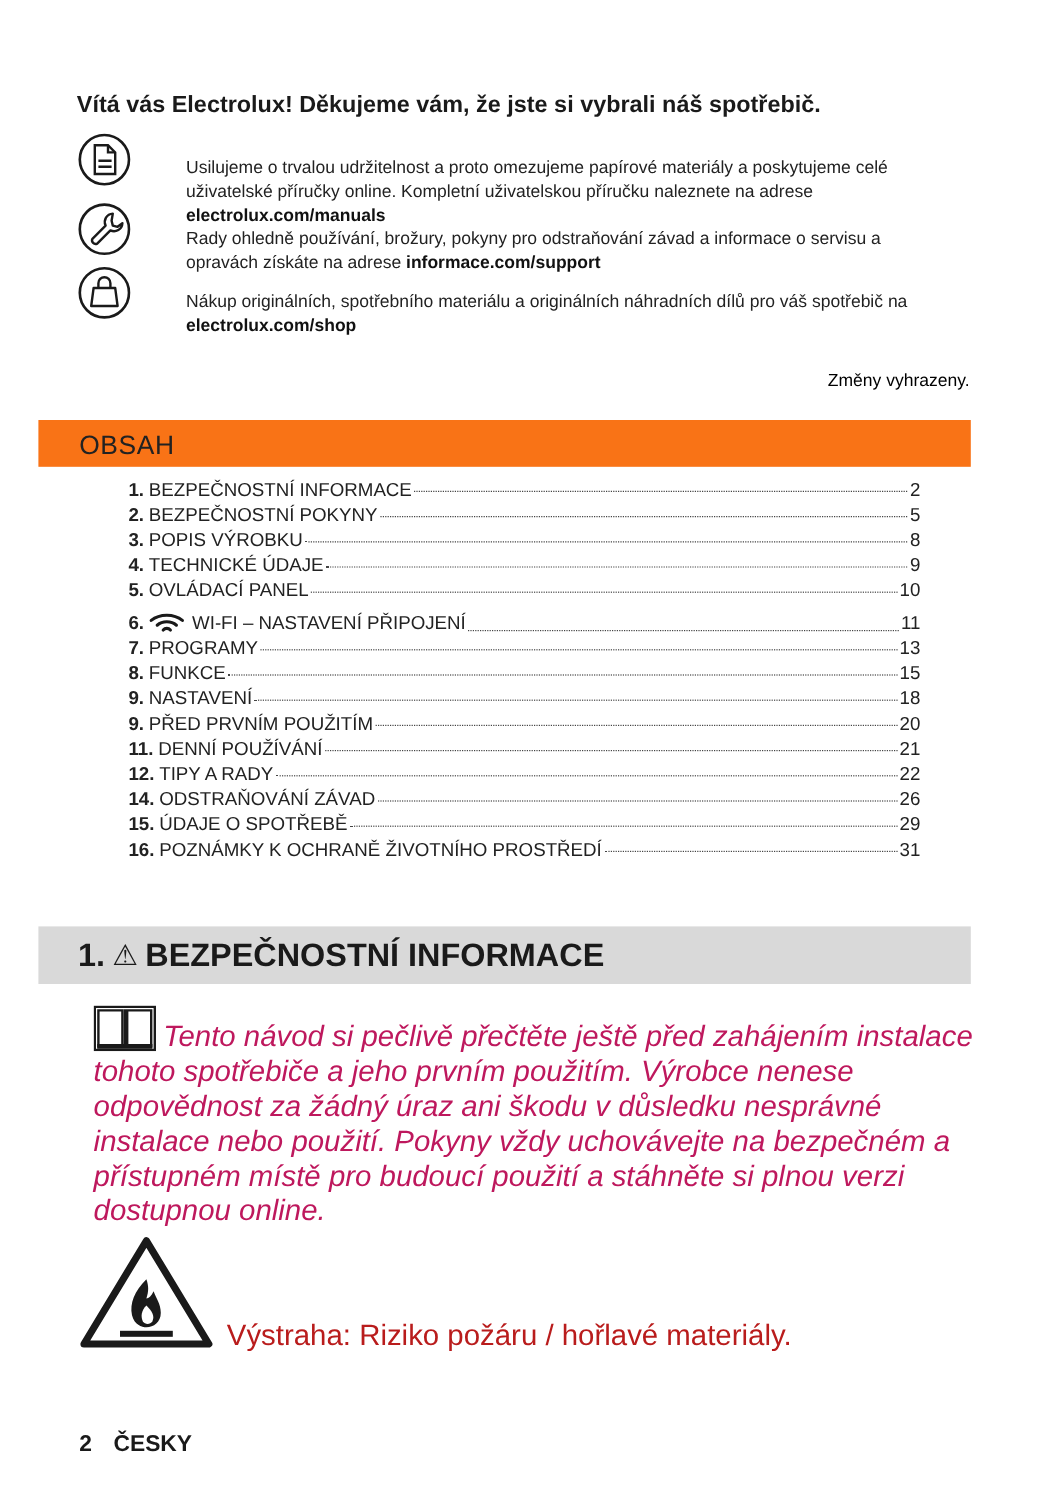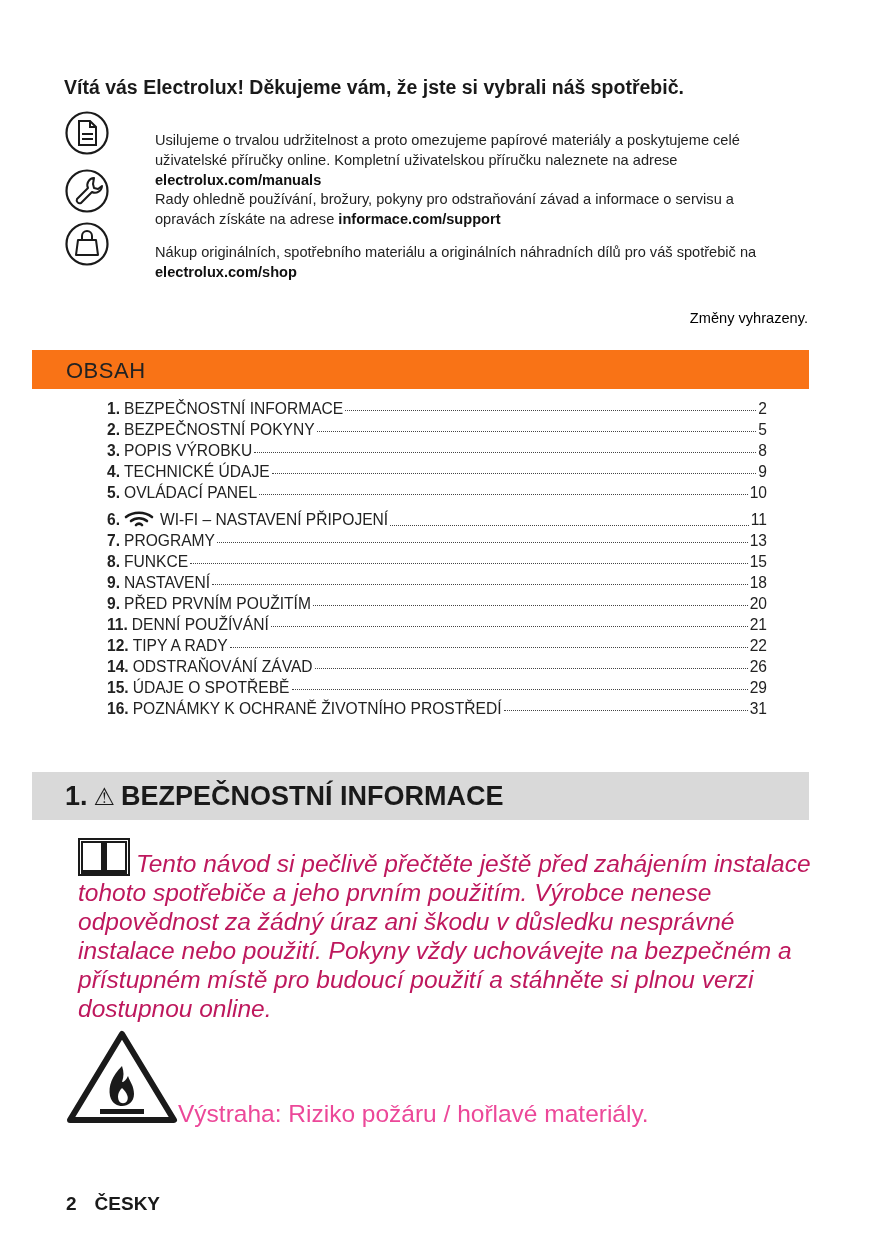--- a/index.html
+++ b/index.html
@@ -55,21 +55,21 @@
   .section-title .warn { font-weight: normal; font-size: 24px; margin: 0 6px 0 6px; }
   .intro {
     position: absolute; left: 78px; top: 838px; width: 740px;
     font-size: 24.5px; line-height: 29px; color: #be185d; font-style: italic;
   }
   .book-icon { display: inline-block; width: 52px; height: 38px; vertical-align: -4px; margin-right: 6px; }
   .fire-warning {
     position: absolute; left: 66px; top: 1030px; display: flex; align-items: flex-end;
   }
   .fire-icon { width: 112px; height: 94px; display: block; }
-  .fire-text { font-size: 24.5px; color: #ec4899; margin-left: 0px; margin-bottom: -4px; }
+  .fire-text { font-size: 24.5px; color: #b91c1c; margin-left: 11px; margin-bottom: -4px; }
   .footer {
     position: absolute; left: 66px; top: 1193px; font-size: 19px; font-weight: bold; color: #1a1a1a;
   }
   .footer .lang { margin-left: 18px; }
 </style>
 </head>
 <body>
 
 <div class="welcome">Vítá vás Electrolux! Děkujeme vám, že jste si vybrali náš spotřebič.</div>
 

